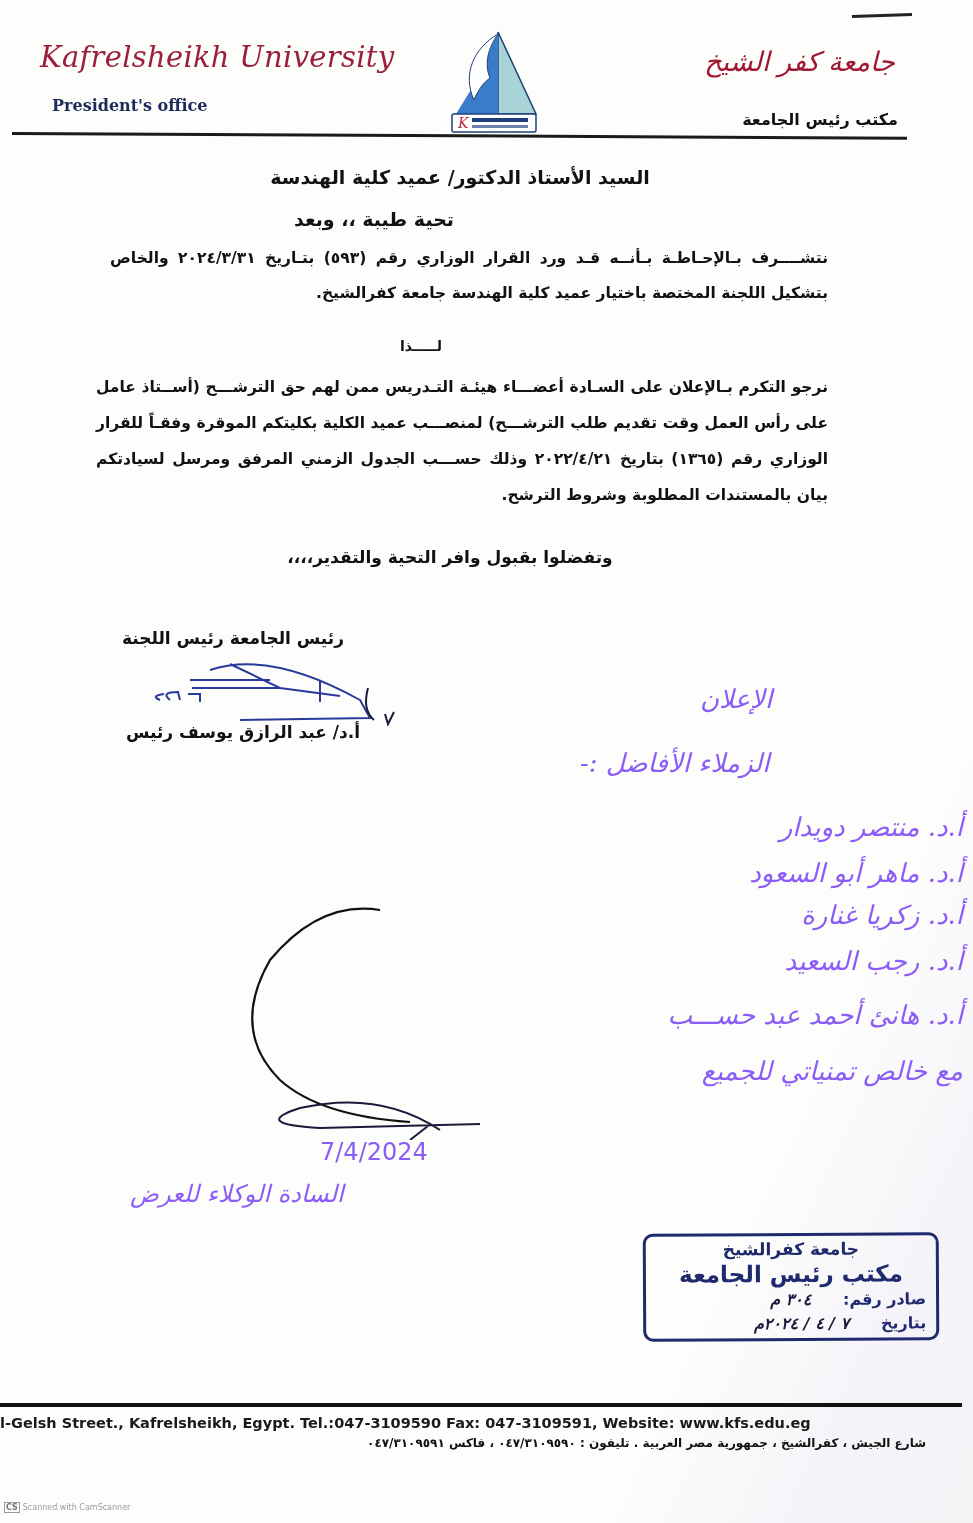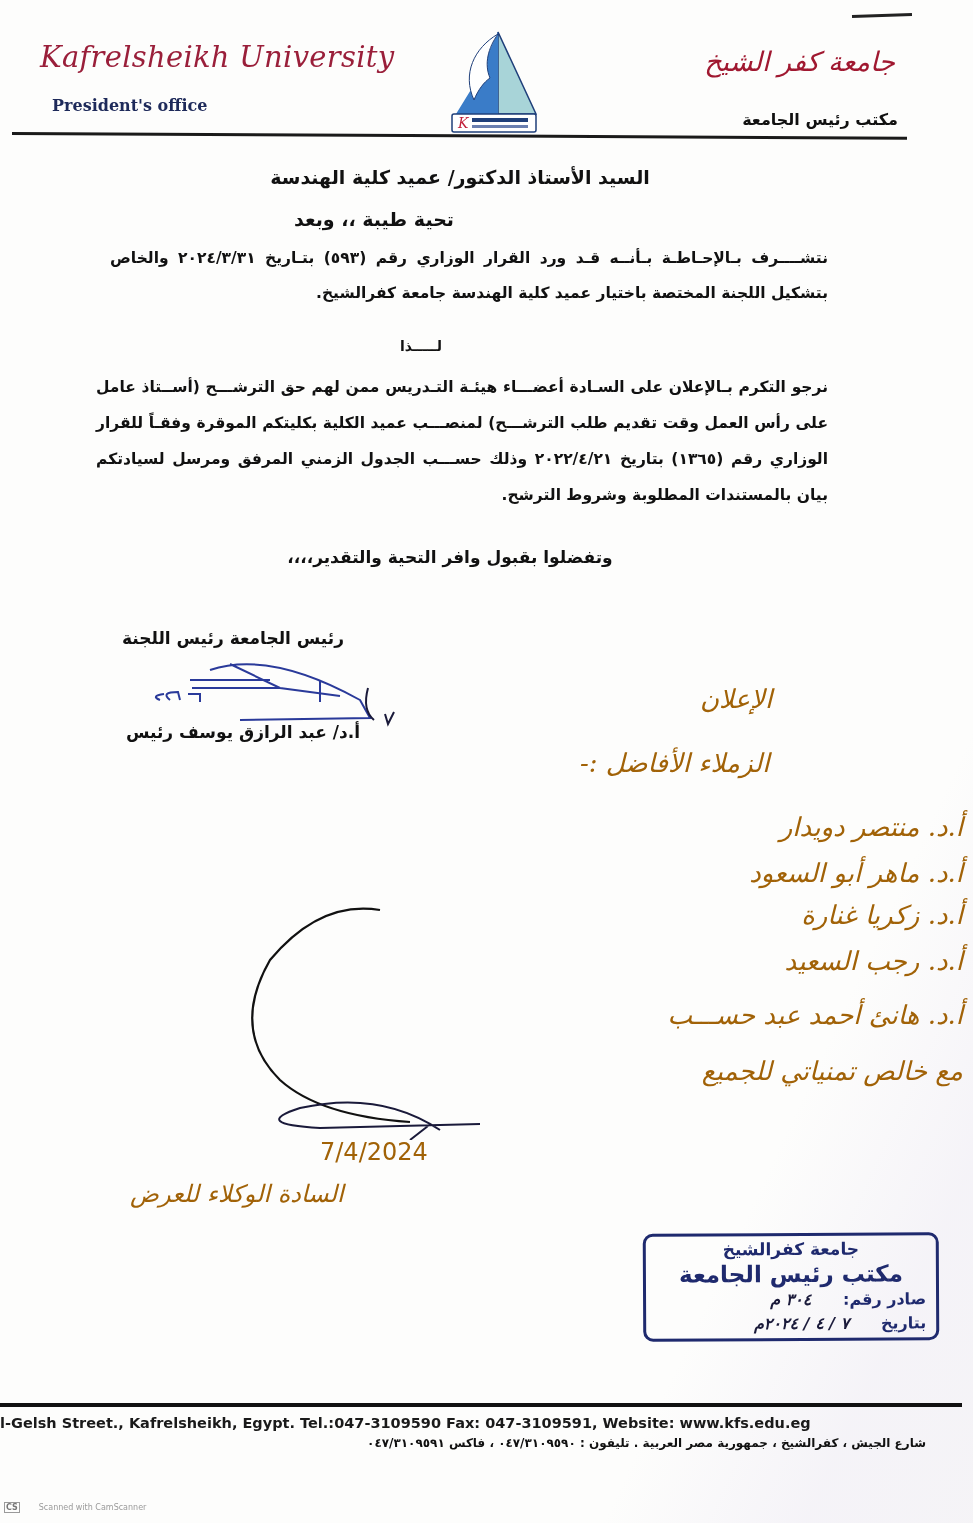--- a/index.html
+++ b/index.html
@@ -57,21 +57,21 @@
     }
 
     
     .sig-title { left: 108px; top: 628px; width: 250px; font-size: 17px; font-weight: 900; direction: rtl; text-align: center; }
     .sig-name { left: 98px; top: 722px; width: 290px; font-size: 17px; font-weight: 900; direction: rtl; text-align: center; }
     .sig-svg { left: 130px; top: 640px; width: 270px; height: 90px; }
 
     
     .hand {
       position: absolute; direction: rtl; font-family: "DejaVu Serif", serif; font-style: italic;
-      color: #a16207; font-size: 26px; white-space: nowrap;
+      color: #8b5cf6; font-size: 26px; white-space: nowrap;
     }
     .hw-title { left: 700px; top: 684px; }
     .hw-greet { left: 580px; top: 748px; }
     .hw-list { right: 10px; }
     .hw-closing { left: 540px; top: 1058px; }
     .hw-bottom { left: 130px; top: 1180px; font-size: 24px; }
     .hw-date { left: 320px; top: 1138px; font-size: 24px; font-style: normal; font-family: "DejaVu Sans", sans-serif; }
     .big-arc { left: 240px; top: 880px; width: 260px; height: 260px; }
 
     
@@ -83,21 +83,21 @@
     }
     .stamp .s1 { font-size: 17px; line-height: 22px; }
     .stamp .s2 { font-size: 23px; line-height: 28px; font-weight: 900; }
     .stamp .s3, .stamp .s4 { font-size: 16px; line-height: 24px; text-align: right; padding-right: 10px; }
     .stamp .val { color: #1a1a3a; margin-right: 26px; font-style: italic; }
 
     
     .footer-rule { left: 0; top: 1403px; width: 962px; height: 4px; background: #111; }
     .footer-en { left: 0; top: 1415px; font-size: 14.5px; font-weight: bold; color: #1a1a1a; white-space: nowrap; }
     .footer-ar { left: 326px; top: 1436px; width: 600px; font-size: 12px; font-weight: bold; direction: rtl; text-align: right; white-space: nowrap; }
-    .scanner { left: 4px; top: 1502px; font-size: 8px; color: #9a9a9a; display: flex; align-items: center; gap: 19px; }
+    .scanner { left: 4px; top: 1502px; font-size: 8px; color: #9a9a9a; display: flex; align-items: center; gap: 3px; }
     .scanner .cs {
       border: 1px solid #9a9a9a; font-size: 8px; padding: 0 1px; color: #777; font-weight: bold;
     }
   </style>
 </head>
 <body>
 
 <div class="page-shade"></div>
 
 <div class="abs top-mark"></div>

